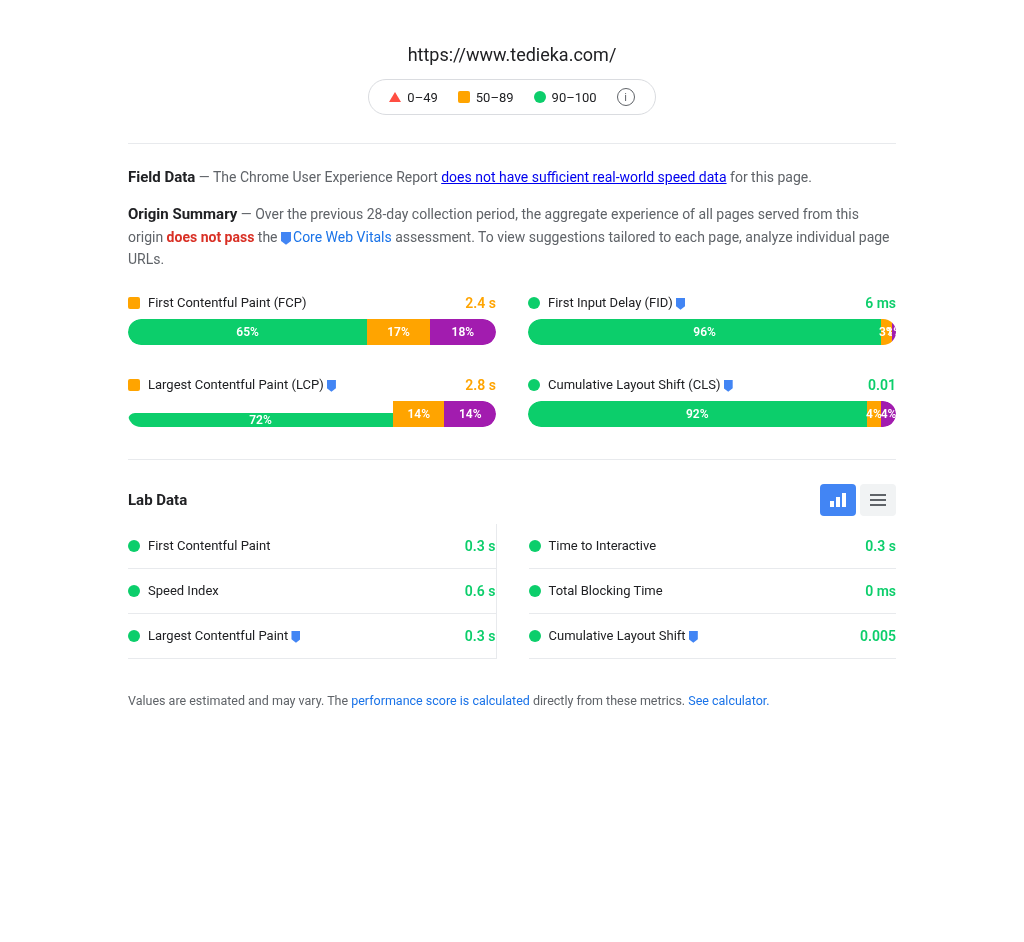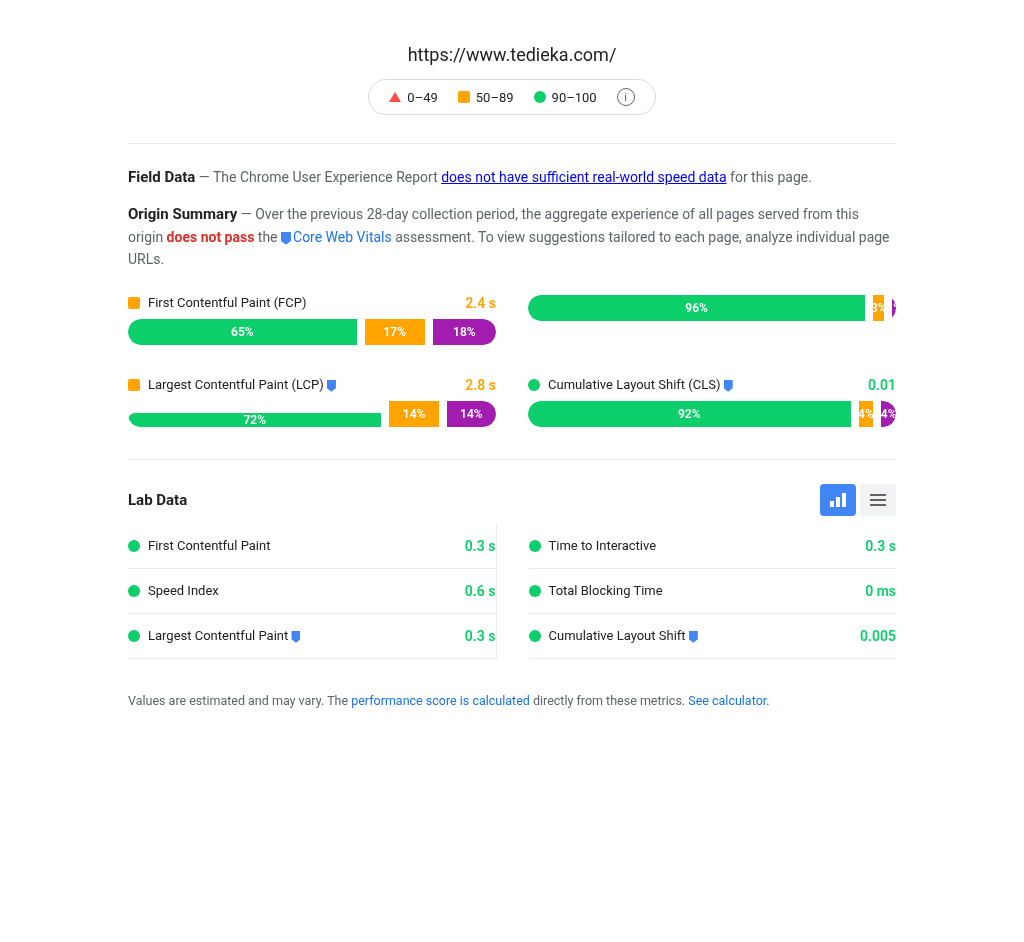--- a/index.html
+++ b/index.html
@@ -172,21 +172,20 @@
       font-weight: 600;
       color: #0cce6b;
     }
 
     
     .progress-bar {
       display: flex;
       border-radius: 20px;
       overflow: hidden;
       height: 26px;
-      gap: 8px;
     }
 
     .bar-green {
       background: #0cce6b;
       display: flex;
       align-items: center;
       justify-content: center;
       color: #fff;
       font-size: 12px;
       font-weight: 600;
@@ -366,20 +365,27 @@
         <span class="metric-value-orange">2.4 s</span>
       </div>
       <div class="progress-bar">
         <div class="bar-green" style="width:65%;">65%</div>
         <div class="bar-orange" style="width:17%;">17%</div>
         <div class="bar-red" style="width:18%;">18%</div>
       </div>
     </div>
 
     <div class="metric-card">
+      <div class="metric-header">
+        <div class="metric-left">
+          <div class="metric-dot-green"></div>
+          <span class="metric-name">First Input Delay (FID) <span style="display:inline-block;width:9px;height:12px;background:#4285f4;clip-path:polygon(0 0, 100% 0, 100% 70%, 50% 100%, 0 70%);vertical-align:middle;"></span></span>
+        </div>
+        <span class="metric-value-green">6 ms</span>
+      </div>
       <div class="progress-bar">
         <div class="bar-green" style="width:96%;">96%</div>
         <div class="bar-orange" style="width:3%;">3%</div>
         <div class="bar-red" style="width:1%;">1%</div>
       </div>
     </div>
 
     <div class="metric-card">
       <div class="metric-header">
         <div class="metric-left">

